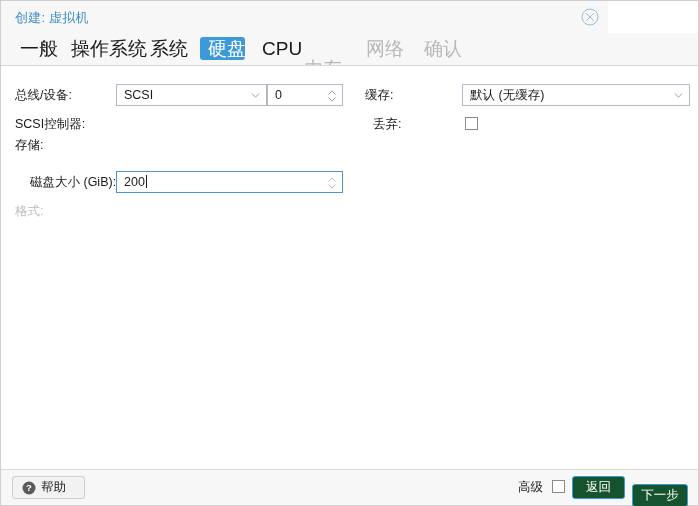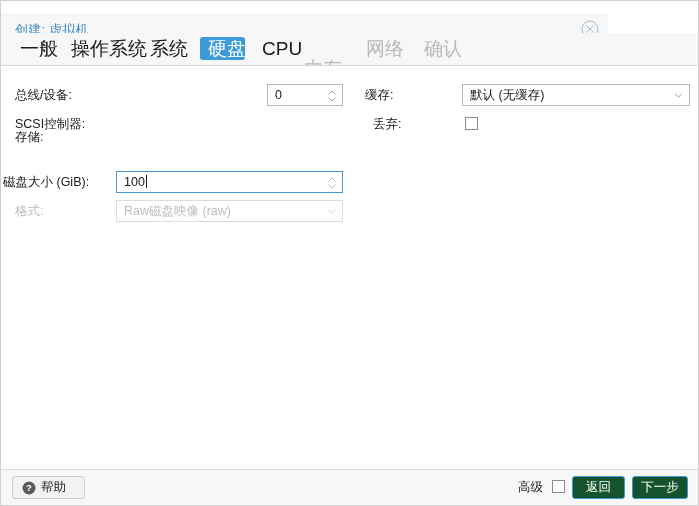--- a/index.html
+++ b/index.html
@@ -21,21 +21,21 @@
     width: 699px;
     height: 506px;
     box-sizing: border-box;
     background: #ffffff;
     border: 1px solid #cfcfcf;
   }
 
   
   .titlebar {
     position: absolute;
-    left: 0; top: 12px;
+    left: 0; top: 0;
     width: 607px;
     height: 32px;
     background: #f7f7f7;
     box-sizing: border-box;
     padding-left: 31px;
   }
   .title-text {
     position: absolute;
     left: 14px;
     top: 8px;
@@ -253,48 +253,48 @@
     <div class="tab active" style="left:199px;width:45px;">硬盘</div>
     <div class="tab" style="left:253px;width:40px;">CPU</div>
     <div class="tab disabled" style="left:295px;width:44px;margin-top:20px;">内存</div>
     <div class="tab disabled" style="left:357px;width:44px;">网络</div>
     <div class="tab disabled" style="left:415px;width:44px;">确认</div>
   </div>
 
   <div class="content">
 
     <div class="field-label" style="left:14px; top:18px;">总线/设备:</div>
+    <div class="ctl" style="left:115px; top:18px; width:151px;">
+      <span class="val">SCSI</span>
+      <svg class="chev" viewBox="0 0 9 9">
+        <polyline points="1,2.6 4.5,6.2 8,2.6" fill="none" stroke="#9aa0ae" stroke-width="1"></polyline>
+      </svg>
+    </div>
     <div class="ctl" style="left:266px; top:18px; width:76px;">
       <span class="val">0</span>
       <svg class="spin" viewBox="0 0 10 14">
         <polyline points="1.5,5.5 5,2 8.5,5.5" fill="none" stroke="#9aa0ae" stroke-width="1"></polyline>
         <polyline points="1.5,8.5 5,12 8.5,8.5" fill="none" stroke="#9aa0ae" stroke-width="1"></polyline>
       </svg>
     </div>
 
     <div class="field-label" style="left:14px; top:47px;">SCSI控制器:</div>
 
-    <div class="field-label" style="left:14px; top:60px;">存储:</div>
-
-    <div class="field-label" style="left:2px; top:105px;">磁盘大小 (GiB):</div>
+    <div class="field-label" style="left:14px; top:68px;">存储:</div>
+
+    <div class="field-label" style="left:29px; top:105px;">磁盘大小 (GiB):</div>
     <div class="ctl focused" style="left:115px; top:105px; width:227px;">
-      <span class="val"><span>100</span><span class="caret"></span></span>
+      <span class="val"><span>200</span><span class="caret"></span></span>
       <svg class="spin" viewBox="0 0 10 14">
         <polyline points="1.5,5.5 5,2 8.5,5.5" fill="none" stroke="#b6bcc7" stroke-width="1"></polyline>
         <polyline points="1.5,8.5 5,12 8.5,8.5" fill="none" stroke="#b6bcc7" stroke-width="1"></polyline>
       </svg>
     </div>
 
     <div class="field-label disabled" style="left:14px; top:134px;">格式:</div>
-    <div class="ctl disabled" style="left:115px; top:134px; width:227px;">
-      <span class="val">Raw磁盘映像 (raw)</span>
-      <svg class="chev" viewBox="0 0 9 9">
-        <polyline points="1,2.6 4.5,6.2 8,2.6" fill="none" stroke="#d7d7d7" stroke-width="1"></polyline>
-      </svg>
-    </div>
 
     <div class="field-label" style="left:364px; top:18px;">缓存:</div>
     <div class="ctl" style="left:461px; top:18px; width:228px;">
       <span class="val">默认 (无缓存)</span>
       <svg class="chev" viewBox="0 0 9 9">
         <polyline points="1,2.6 4.5,6.2 8,2.6" fill="none" stroke="#9aa0ae" stroke-width="1"></polyline>
       </svg>
     </div>
 
     <div class="field-label" style="left:364px; top:47px;margin-left:8px;">丢弃:</div>
@@ -308,16 +308,16 @@
         <circle cx="7" cy="7" r="6.5" fill="#5a5a5a"></circle>
         <text x="7" y="10.4" font-size="9.5" font-family="Liberation Sans, sans-serif" font-weight="bold" fill="#ffffff" text-anchor="middle">?</text>
       </svg>
       <span class="help-label">帮助</span>
     </div>
 
     <div class="adv-label" style="left:517px; top:6px;">高级</div>
     <div class="checkbox" style="left:551px; top:10px;"></div>
 
     <div class="btn btn-primary" style="left:571px; top:6px; width:53px;">返回</div>
-    <div class="btn btn-primary" style="left:631px; top:6px; width:56px;">下一步</div>
+    <div class="btn btn-primary" style="left:631px; top:14px; width:56px;">下一步</div>
   </div>
 
 </div>
 
 </body></html>

